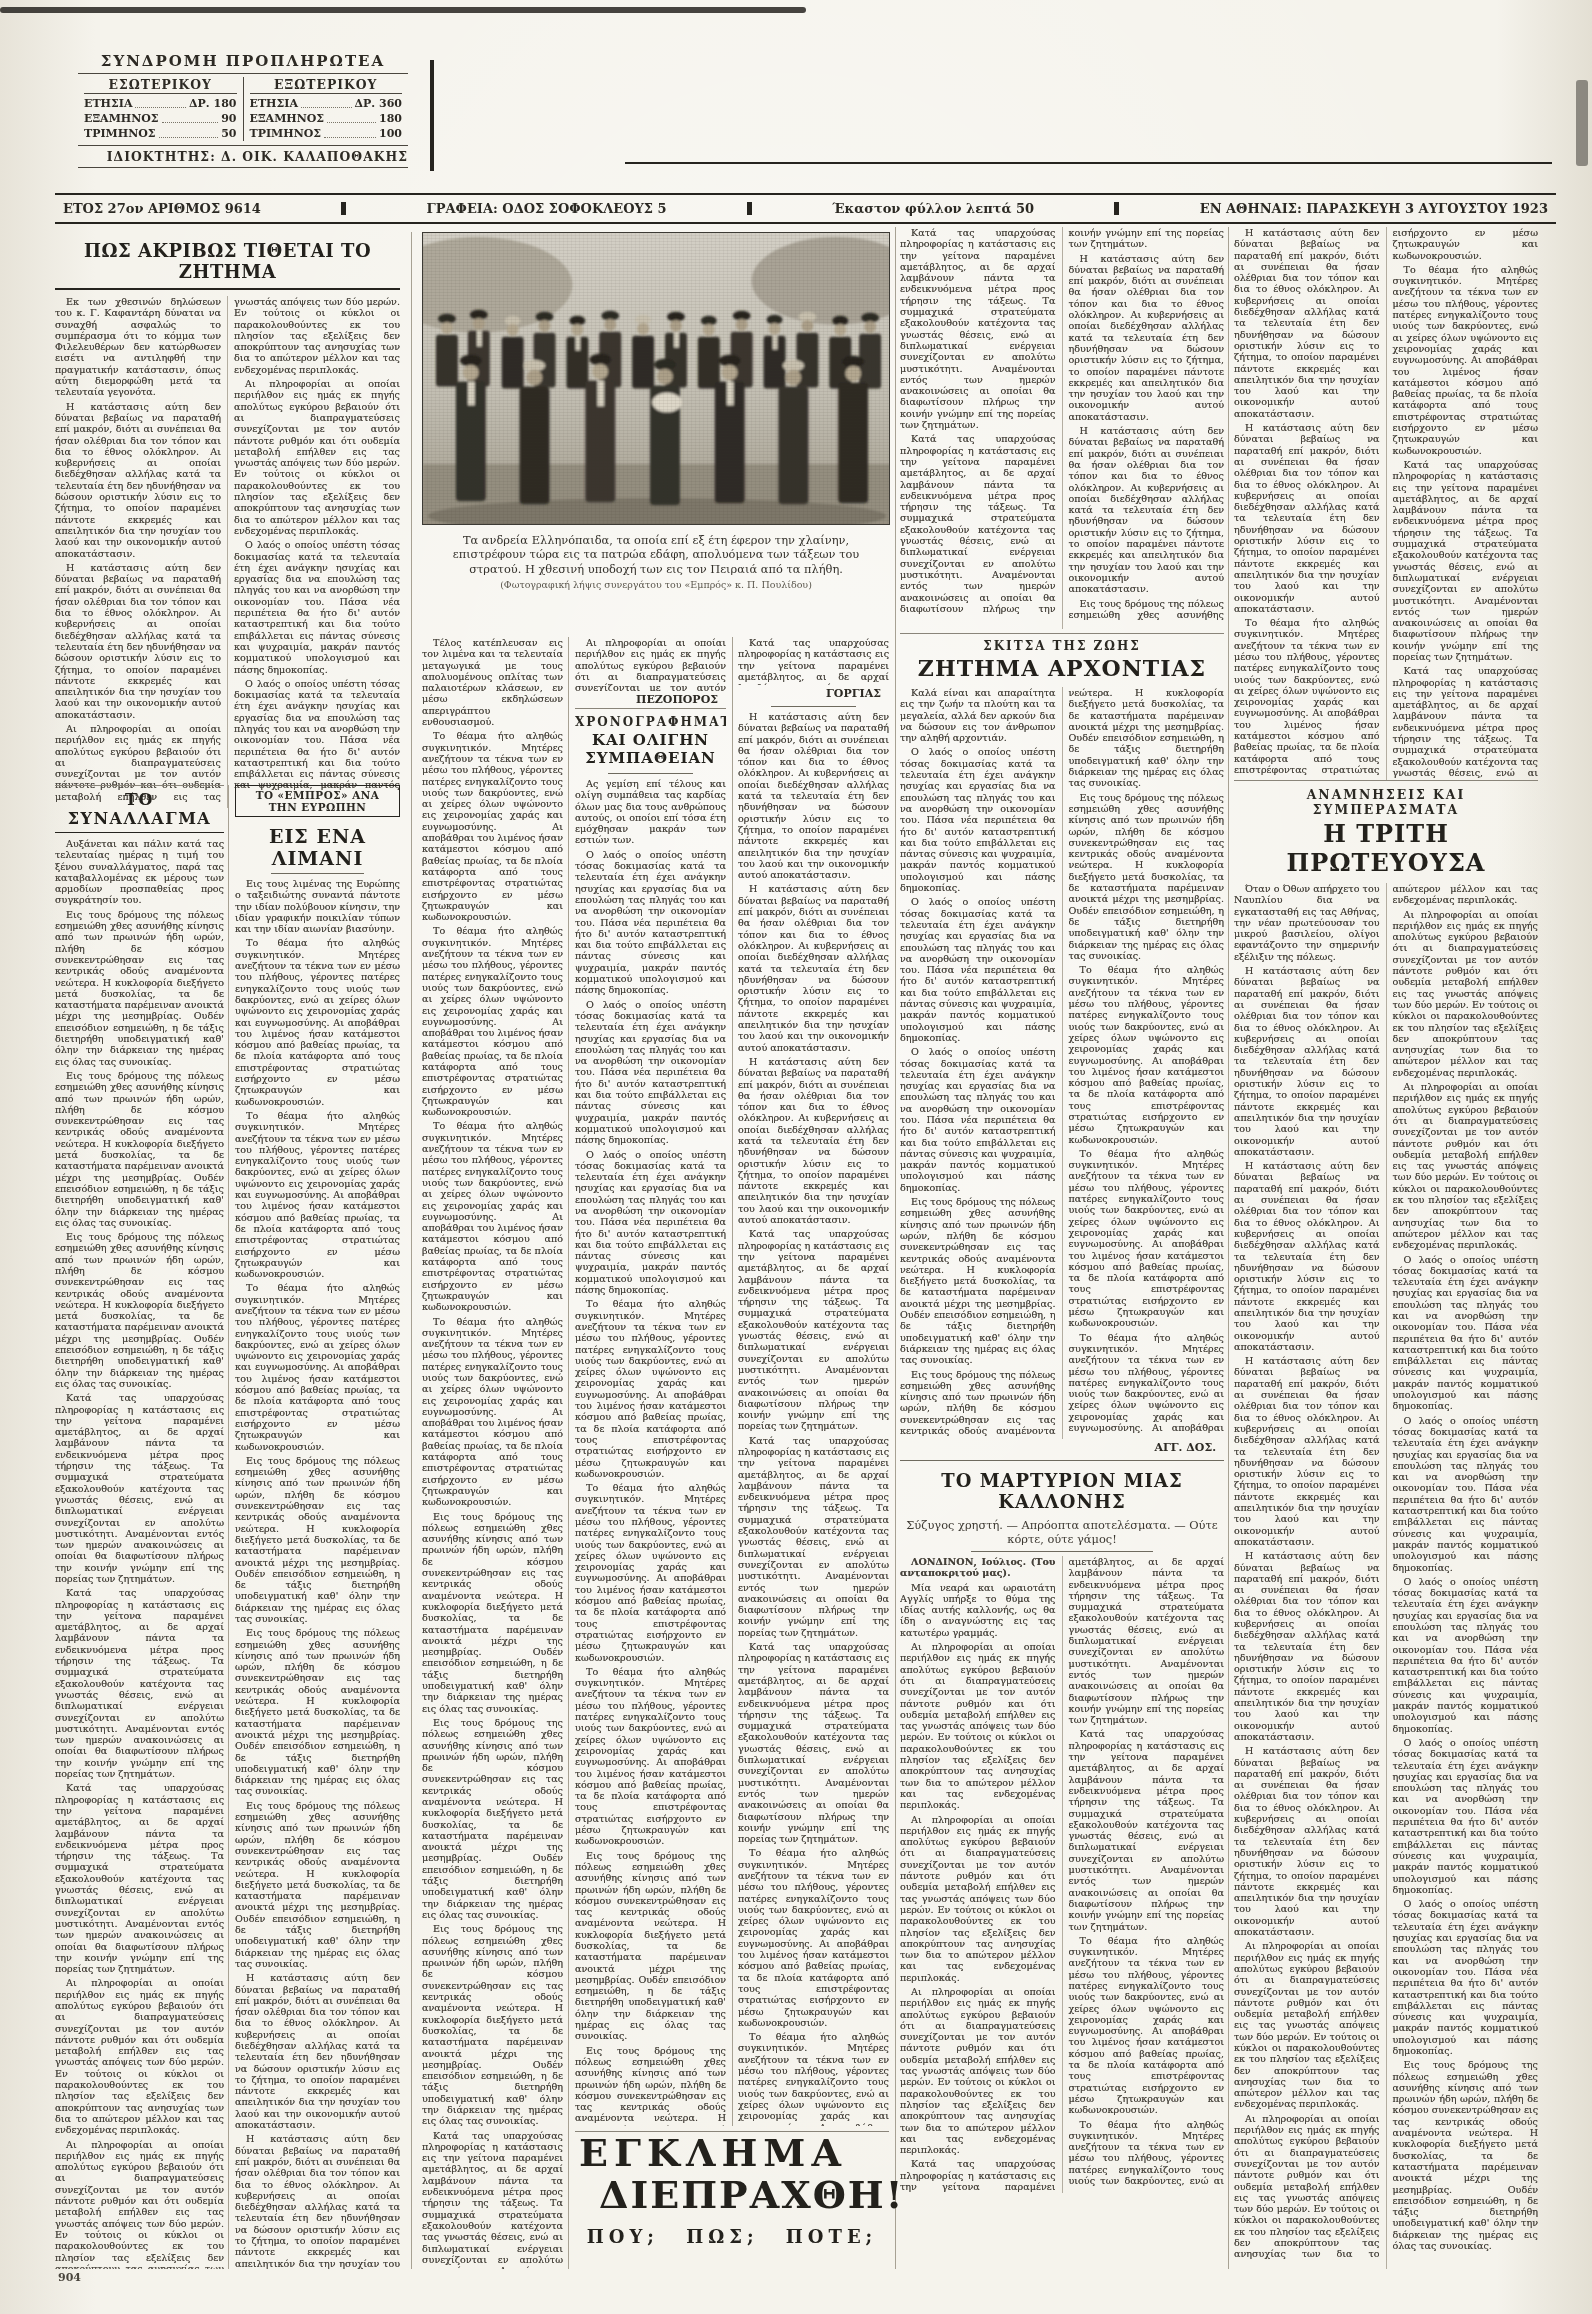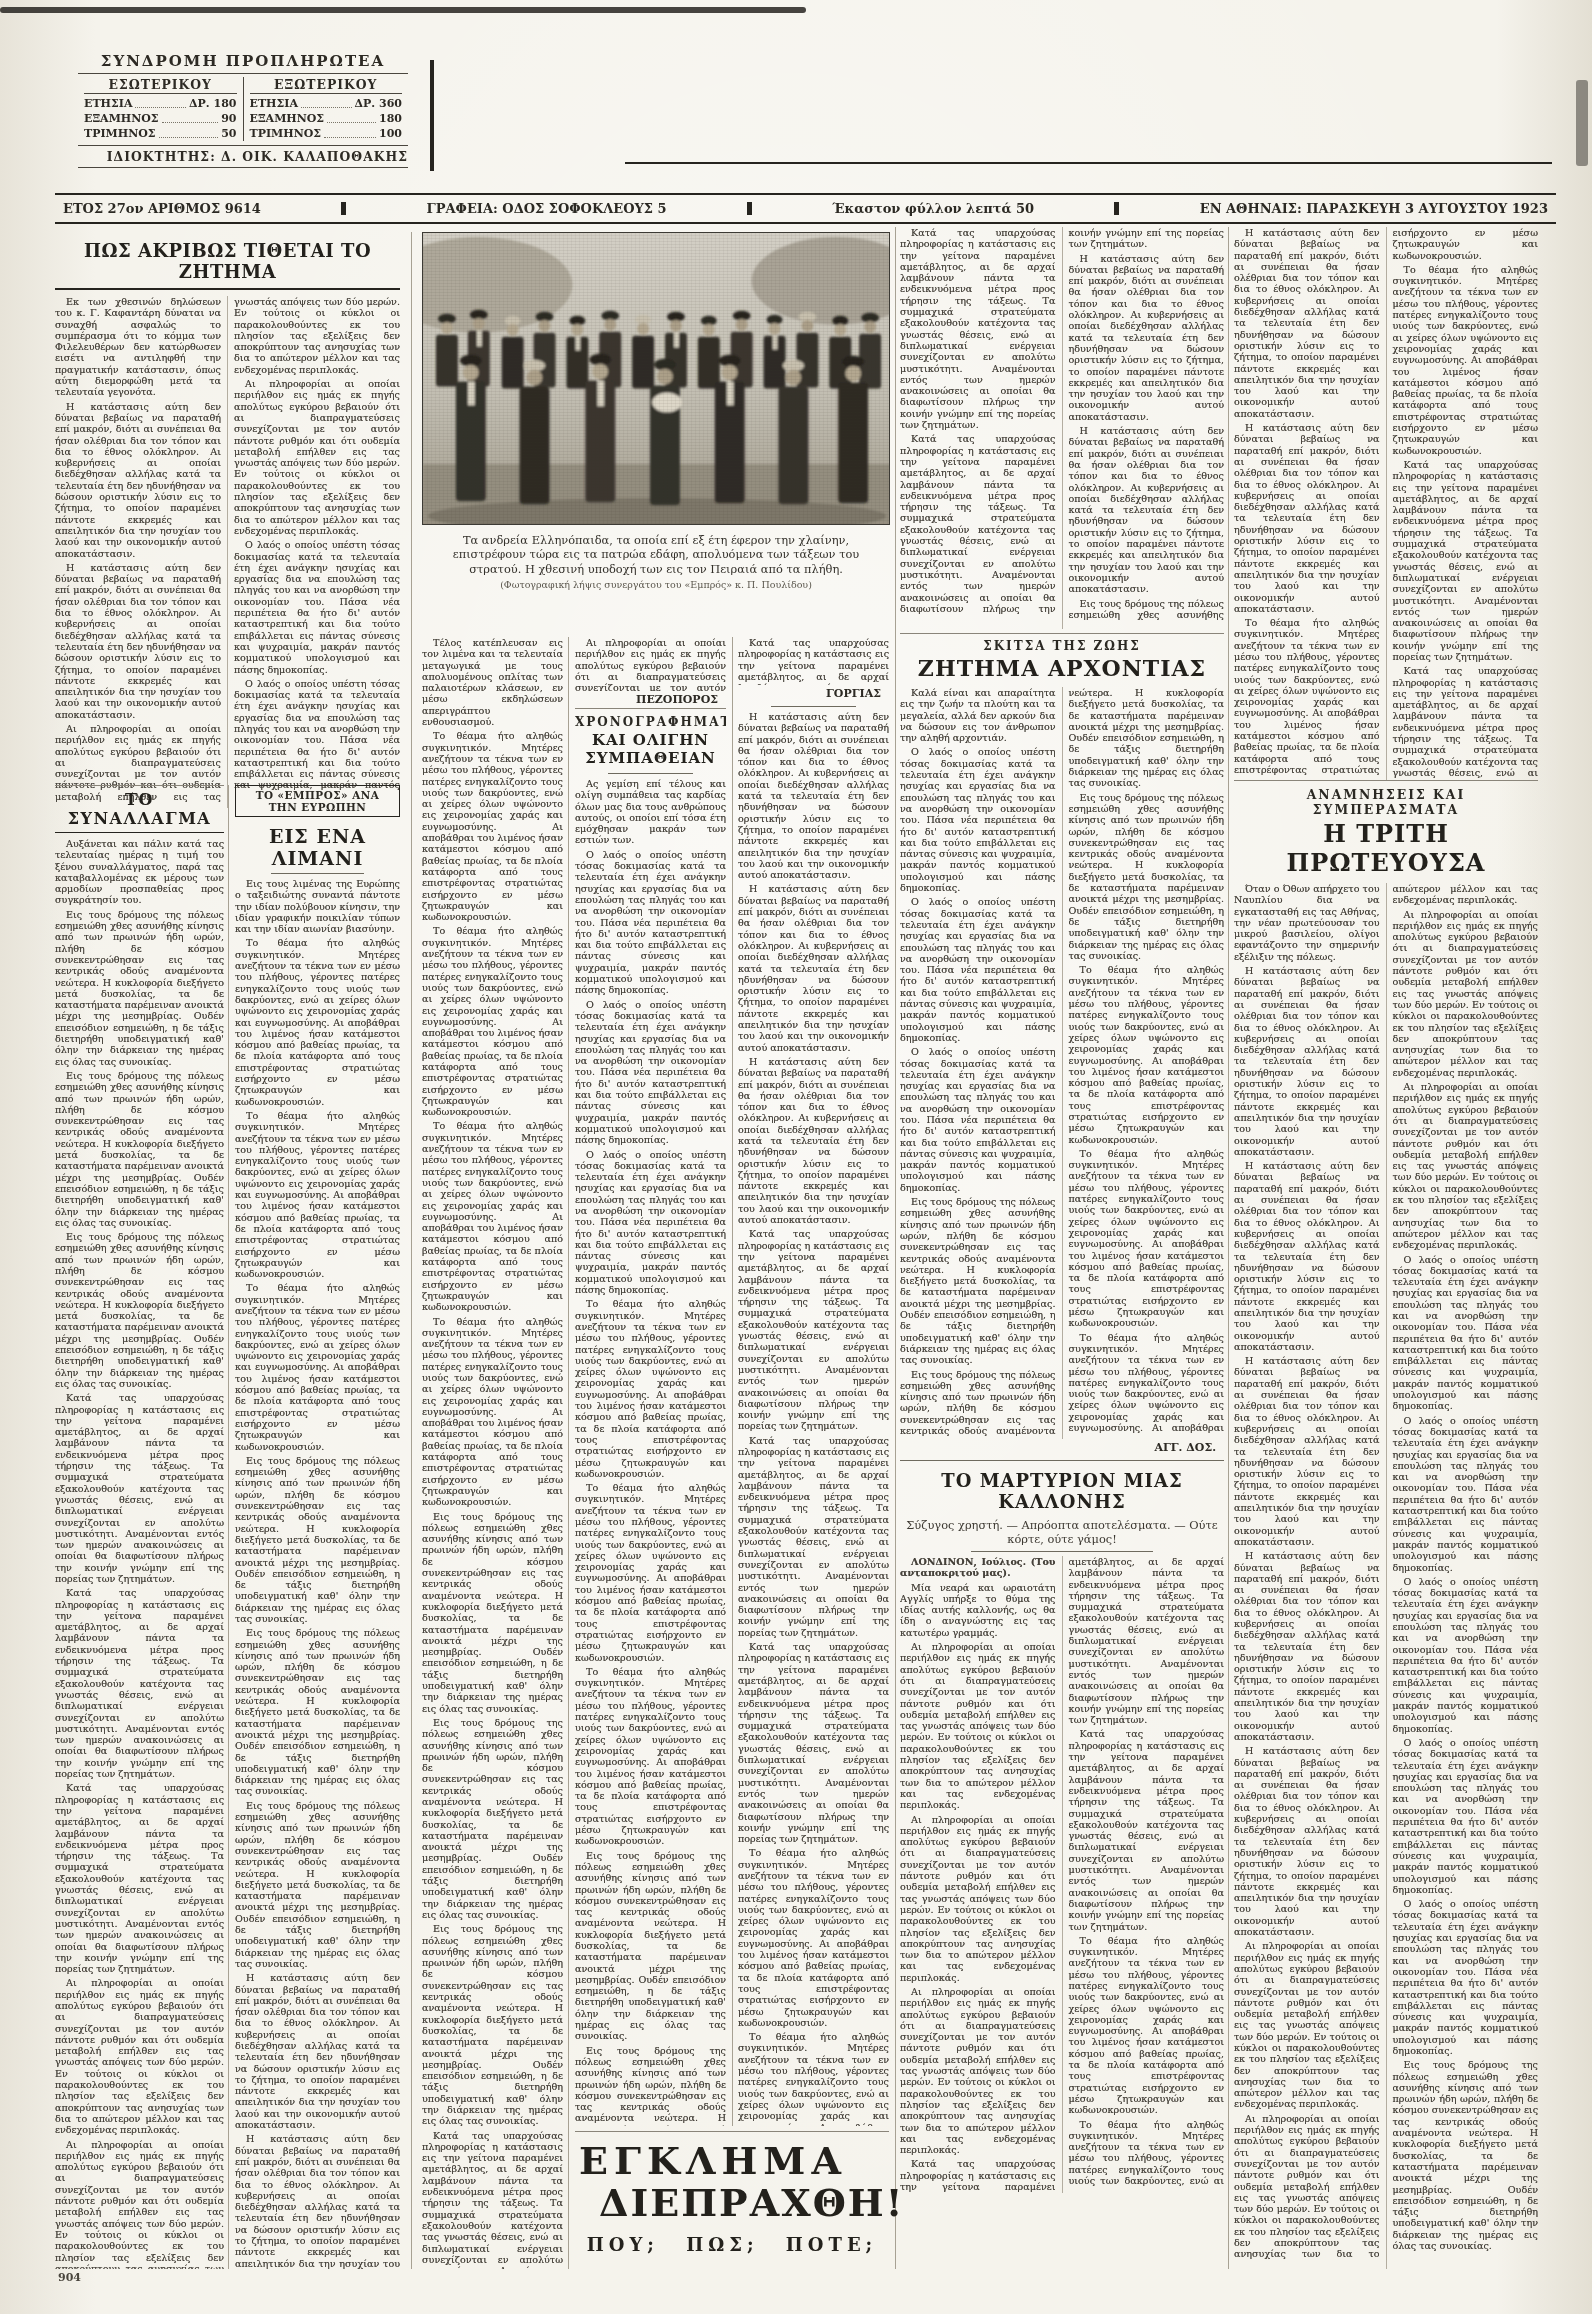--- a/index.html
+++ b/index.html
@@ -49,21 +49,21 @@
   .subhead{font-size:11.4px;text-align:center;color:#3c3831;margin:3px 6px 5px;}
   .dl-inline{font-weight:bold;}
   
   .photo{position:relative;height:291px;border:1px solid #3c3a34;background:#c6c2b7;overflow:hidden;box-shadow:inset 0 0 40px rgba(50,45,35,.35);}
   .photo::after{content:"";position:absolute;inset:0;
     background:repeating-linear-gradient(0deg, rgba(60,55,45,.07) 0 1px, transparent 1px 3px),
                repeating-linear-gradient(90deg, rgba(60,55,45,.05) 0 1px, transparent 1px 4px);}
   .caption{margin-top:8px;font-size:11.4px;line-height:14.4px;text-align:center;color:#33302a;padding:0 8px;}
   .credit{margin-top:3px;font-size:9.5px;text-align:center;color:#5a564c;}
   
-  .crime{border-top:1px solid #8a857a;padding-top:10px;color:#23211c;}
+  .crime{border-top:1px solid #8a857a;padding-top:2px;color:#23211c;}
   .crime-l1{font-size:38px;font-weight:bold;letter-spacing:6px;margin-left:4px;line-height:1;}
   .crime-l2{font-size:38px;font-weight:bold;letter-spacing:2px;text-align:right;margin-right:2px;line-height:1;margin-top:4px;margin-left:24px;}
   .crime-l3{font-size:18px;font-weight:bold;text-align:center;letter-spacing:5px;word-spacing:16px;margin-top:12px;}
   .plate{font-size:11px;color:#4a463e;font-weight:bold;}
 </style>
 </head>
 <body>
 
 <div class="page">
 

